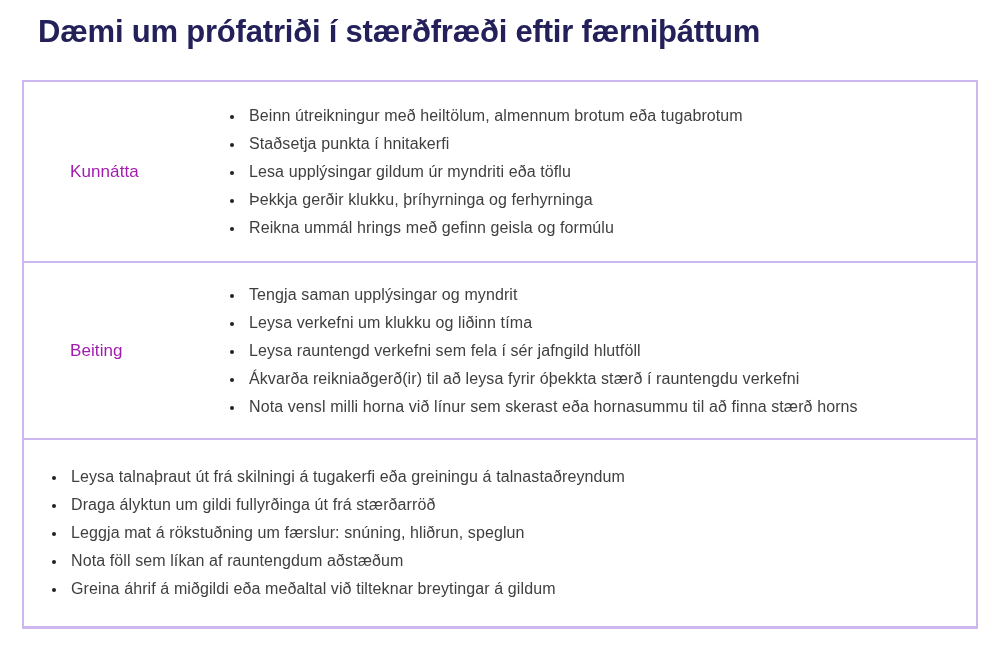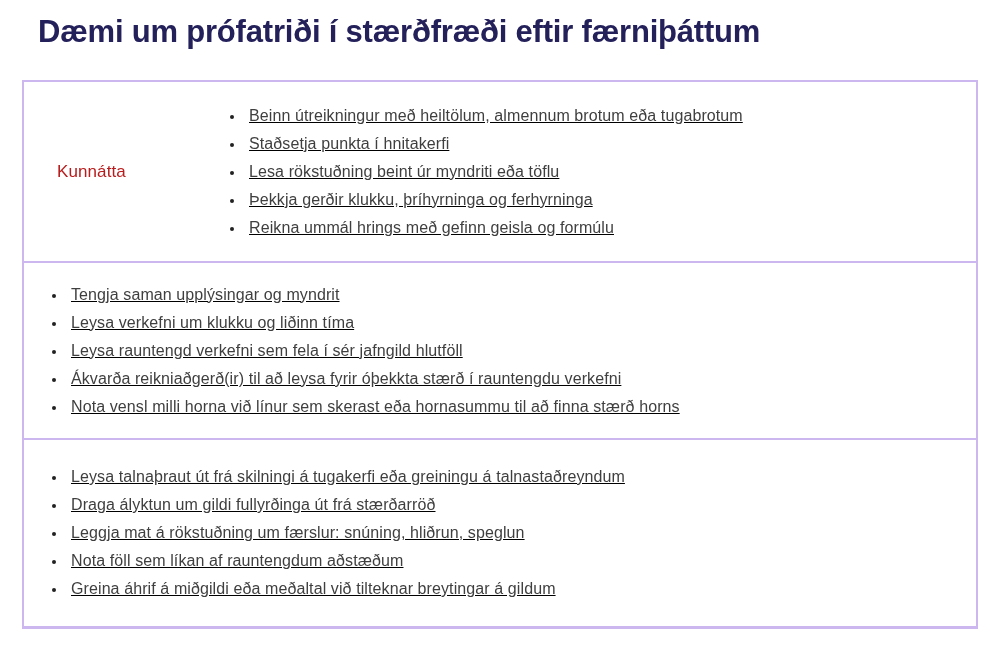--- a/index.html
+++ b/index.html
@@ -41,29 +41,28 @@
   }
   .table-row + .table-row {
     border-top: 2px solid #ccb8ee;
   }
   .row-kunnatta { height: 179px; }
   .row-beiting  { height: 177px; }
   .row-rok      { height: 188px; }
   .row-label {
     width: 178px;
     flex: 0 0 178px;
-    padding-left: 33px;
+    padding-left: 46px;
     font-size: 17px;
-    color: #b91c1c;
+    color: #a21caf;
     letter-spacing: 0.1px;
   }
   .row-content {
     flex: 1 1 auto;
     padding-right: 26px;
-    text-decoration: underline;
   }
   .row-content ul {
     margin: 0;
     padding-left: 43px;
     list-style: disc outside;
   }
   .row-content li {
     font-size: 16px;
     line-height: 28px;
     color: #3f3f3f;
@@ -85,28 +84,29 @@
   <h1 class="page-title">Dæmi um prófatriði í stærðfræði eftir færniþáttum</h1>
 
   <div class="skills-table">
 
     <div class="table-row row-kunnatta">
       <div class="row-label">Kunnátta</div>
       <div class="row-content">
         <ul>
           <li>Beinn útreikningur með heiltölum, almennum brotum eða tugabrotum</li>
           <li>Staðsetja punkta í hnitakerfi</li>
-          <li>Lesa rökstuðning beint úr myndriti eða töflu</li>
+          <li>Lesa upplýsingar gildum úr myndriti eða töflu</li>
           <li>Þekkja gerðir klukku, þríhyrninga og ferhyrninga</li>
           <li>Reikna ummál hrings með gefinn geisla og formúlu</li>
         </ul>
       </div>
     </div>
 
     <div class="table-row row-beiting">
+      <div class="row-label">Beiting</div>
       <div class="row-content">
         <ul>
           <li>Tengja saman upplýsingar og myndrit</li>
           <li>Leysa verkefni um klukku og liðinn tíma</li>
           <li>Leysa rauntengd verkefni sem fela í sér jafngild hlutföll</li>
           <li>Ákvarða reikniaðgerð(ir) til að leysa fyrir óþekkta stærð í rauntengdu verkefni</li>
           <li class="wrap-a">Nota vensl milli horna við línur sem skerast eða hornasummu til að finna stærð horns</li>
         </ul>
       </div>
     </div>

